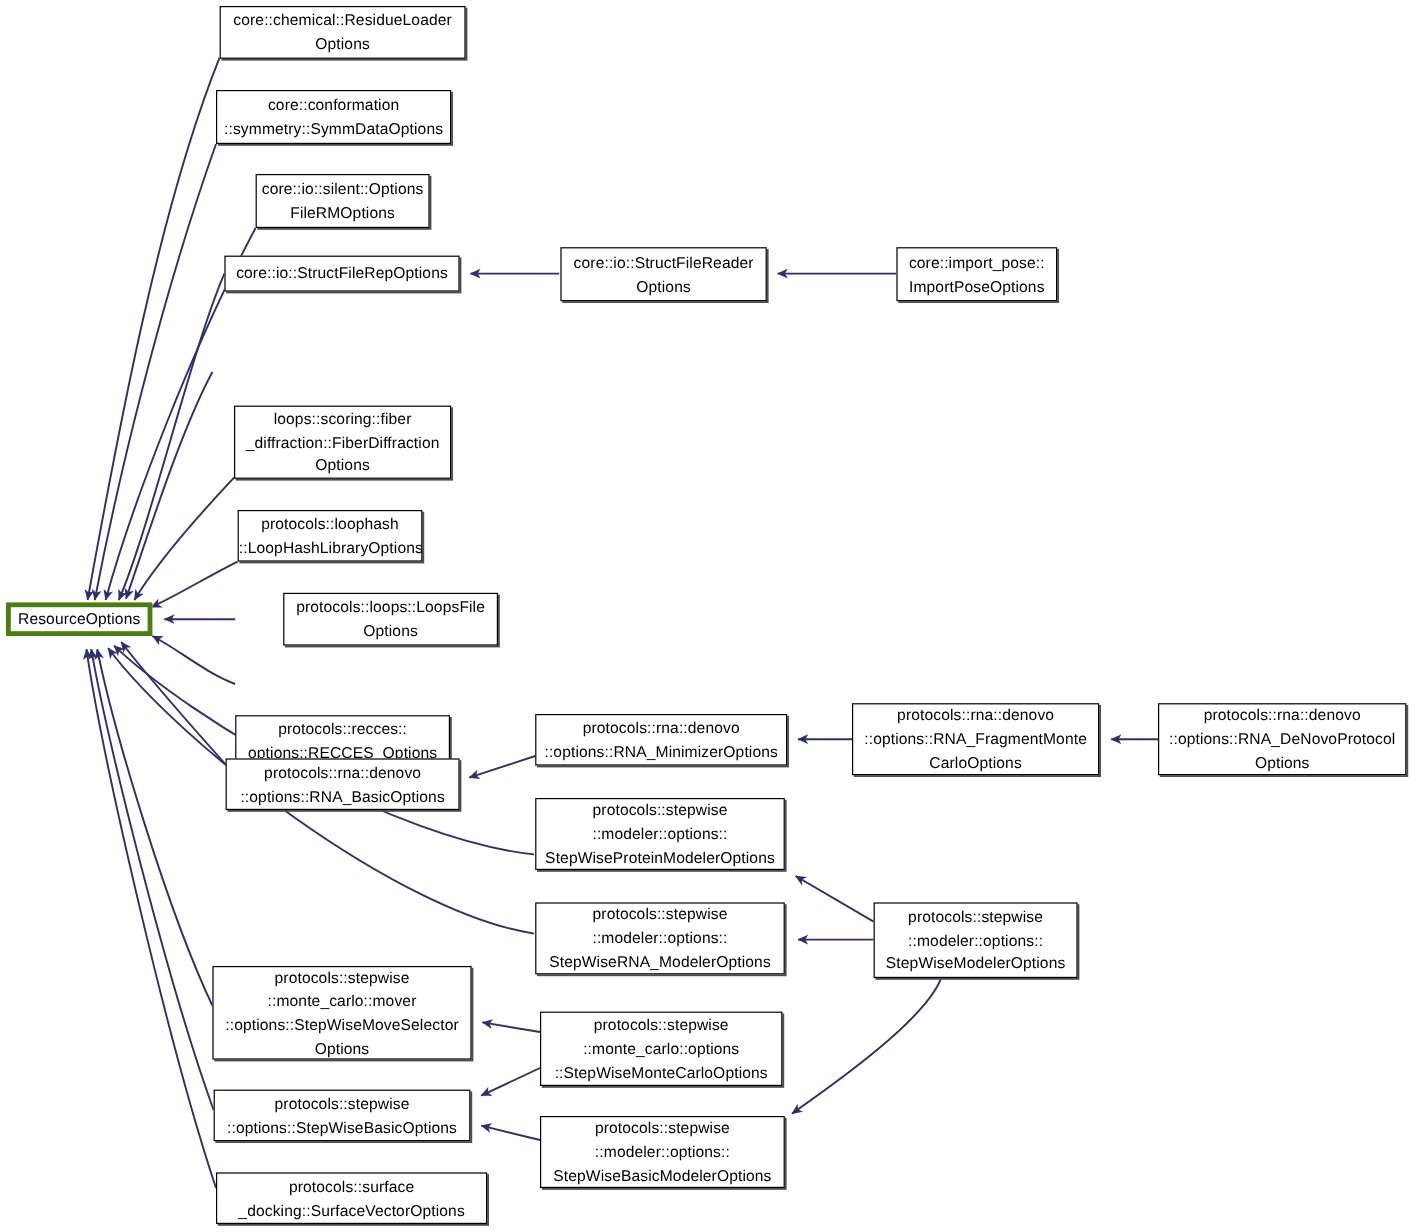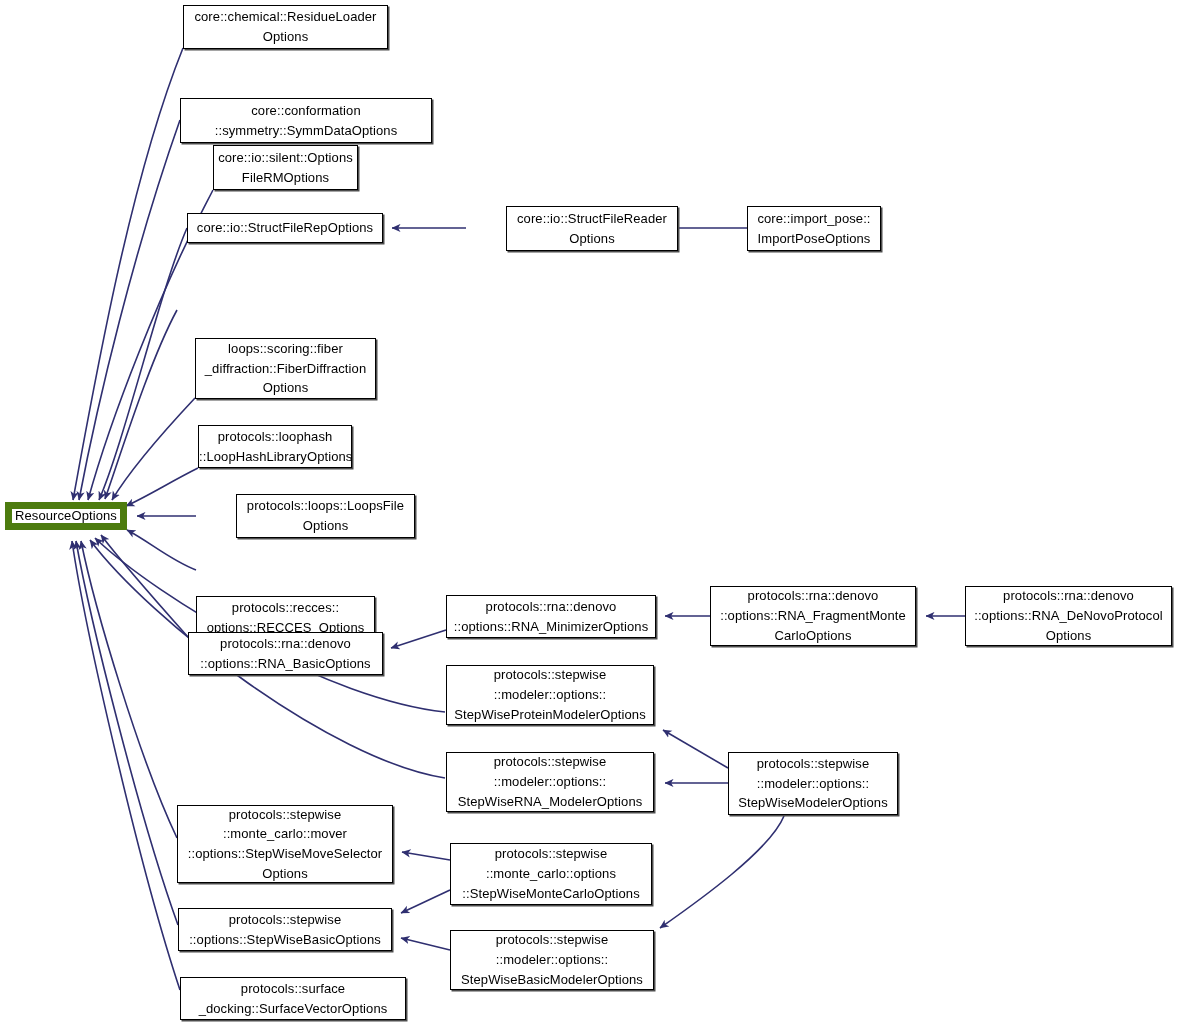--- a/index.html
+++ b/index.html
@@ -42,21 +42,21 @@
     box-shadow: 1.5px 1.5px 0 0 #4d4d4d;
     z-index: 2;
   }
   .node-label {
     display: block;
     width: 100%;
     white-space: pre-line;
     padding: 0 3px;
   }
   .node.root {
-    border: 7px solid #4d7c0f;
+    border: 4px solid #4d7c0f;
     box-shadow: none;
     font-size: 13px;
   }
 </style>
 </head>
 <body>
 
 <div id="diagram-root">
 
   <svg class="edge-layer" viewBox="0 0 1184 1027">
@@ -98,35 +98,35 @@
       <path d="M450,890 L401,913"></path>
       <path d="M450,950 L401,938"></path>
     </g>
   </svg>
 
   <div class="node" style="left:183px;  top:5px;   width:205px; height:44px;">
     <span class="node-label">core::chemical::ResidueLoader
 Options</span>
   </div>
 
-  <div class="node" style="left:180px;  top:75px;  width:252px; height:45px;margin-top:23px;">
+  <div class="node" style="left:180px;  top:75px;  width:196px; height:45px;">
     <span class="node-label">core::conformation
 ::symmetry::SymmDataOptions</span>
   </div>
 
   <div class="node" style="left:213px;  top:145px; width:145px; height:45px;">
     <span class="node-label">core::io::silent::Options
 FileRMOptions</span>
   </div>
 
   <div class="node" style="left:187px;  top:213px; width:196px; height:30px;">
     <span class="node-label">core::io::StructFileRepOptions</span>
   </div>
 
-  <div class="node" style="left:467px;  top:206px; width:172px; height:45px;margin-left:39px;">
+  <div class="node" style="left:467px;  top:206px; width:172px; height:45px;">
     <span class="node-label">core::io::StructFileReader
 Options</span>
   </div>
 
   <div class="node" style="left:747px;  top:206px; width:134px; height:45px;">
     <span class="node-label">core::import_pose::
 ImportPoseOptions</span>
   </div>
 
 

